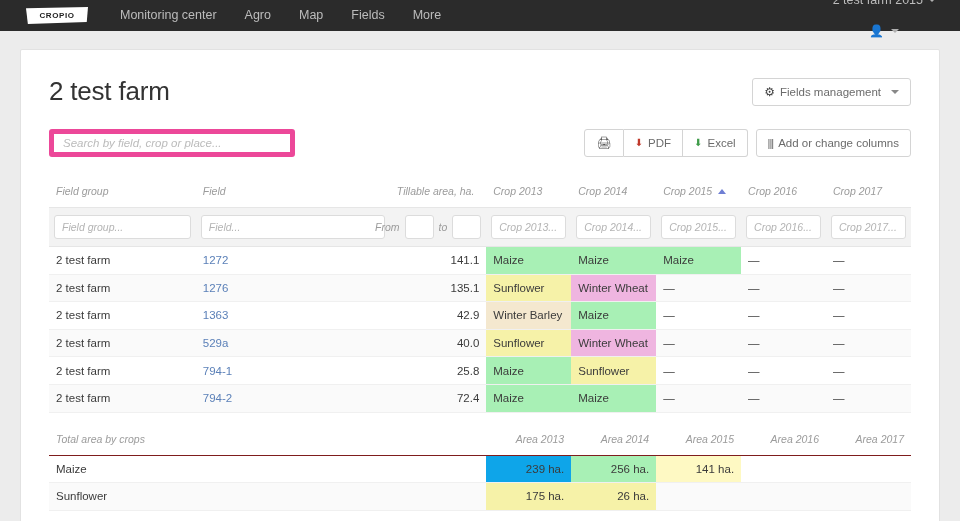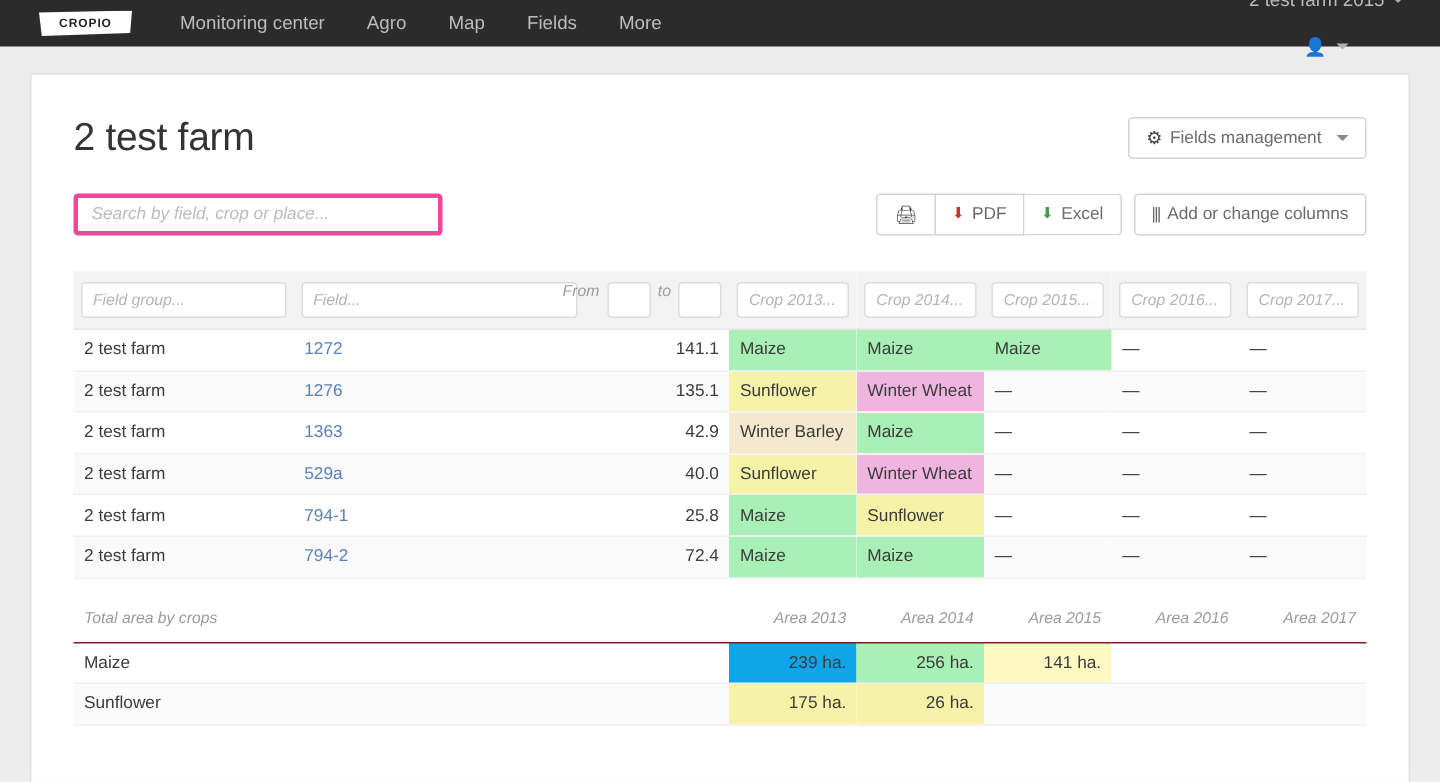--- a/index.html
+++ b/index.html
@@ -106,21 +106,21 @@
 
   
   .toolbar {
     display: flex;
     align-items: center;
     margin-top: 22px;
   }
   .search-input {
     width: 246px;
     height: 28px;
-    border: 3px solid #ec4899;
+    border: 5px solid #ec4899;
     border-radius: 3px;
     padding: 0 9px;
     font-size: 11.5px;
     font-style: italic;
     color: #555;
     outline: none;
     font-family: "Liberation Sans", sans-serif;
   }
   .search-input::placeholder { color: #bbb; font-style: italic; }
   .toolbar-right { margin-left: auto; display: flex; align-items: center; gap: 8px; }
@@ -172,21 +172,21 @@
     border-radius: 3px;
     background: #fff;
     font-size: 10.5px;
     font-style: italic;
     color: #555;
     padding: 0 7px;
     outline: none;
     font-family: "Liberation Sans", sans-serif;
   }
   .fin::placeholder { color: #b4b4b4; font-style: italic; }
-  .range-cell { display: flex; align-items: flex-start; justify-content: flex-end; gap: 5px; }
+  .range-cell { display: flex; align-items: center; justify-content: flex-end; gap: 5px; }
   .range-cell .lbl { font-size: 10.5px; font-style: italic; color: #9b9b9b; }
   .range-cell .fin { width: 29px; padding: 0 3px; }
 
   tbody tr.data-row td {
     font-size: 11.5px;
     color: #3b3b3b;
     padding: 0 7px;
     height: 27.6px;
     border-bottom: 1px solid #f0f0f0;
     vertical-align: middle;
@@ -290,20 +290,30 @@
         <col style="width:140px">
           <col style="width:185px">
           <col style="width:92px">
         <col style="width:81px">
           <col style="width:81px">
           <col style="width:81px">
         <col style="width:81px">
           <col style="width:81px">
       </colgroup>
       <thead>
+        <tr>
+          <th>Field group</th>
+          <th>Field</th>
+          <th class="num">Tillable area, ha.</th>
+          <th>Crop 2013</th>
+          <th>Crop 2014</th>
+          <th class="sorted"><span>Crop 2015</span><span class="sort-caret"></span></th>
+          <th>Crop 2016</th>
+          <th>Crop 2017</th>
+        </tr>
         <tr class="filter-row">
           <td>
             <input class="fin" placeholder="Field group..." style="">
           </td>
           <td>
             <input class="fin" placeholder="Field..." style="">
           </td>
           <td>
             <div class="range-cell">
               <span class="lbl">From</span>

